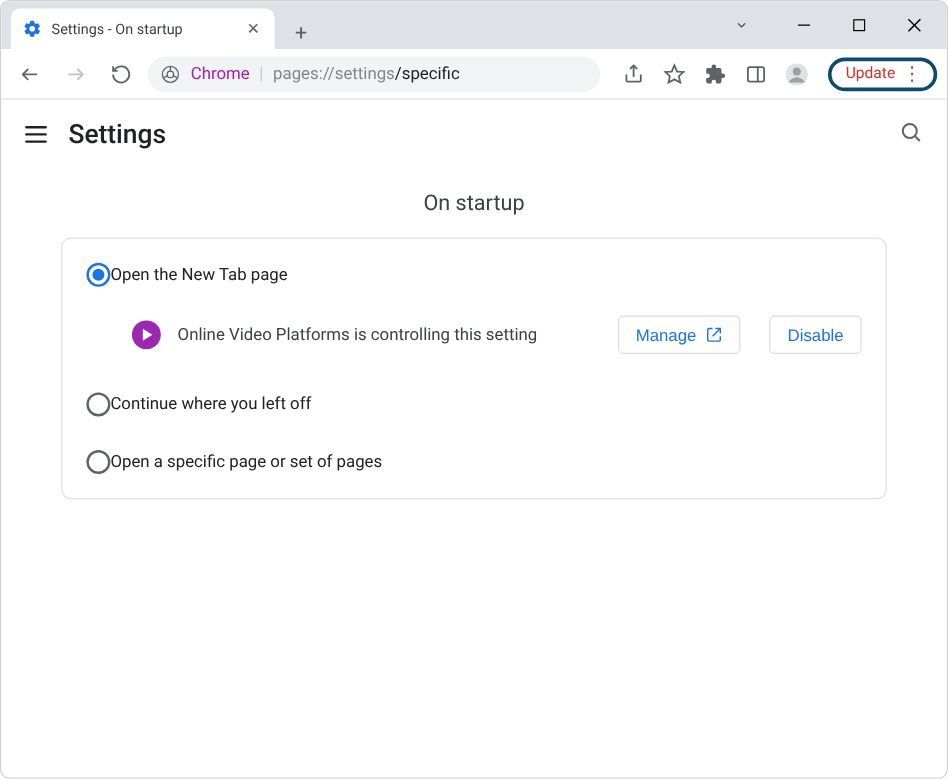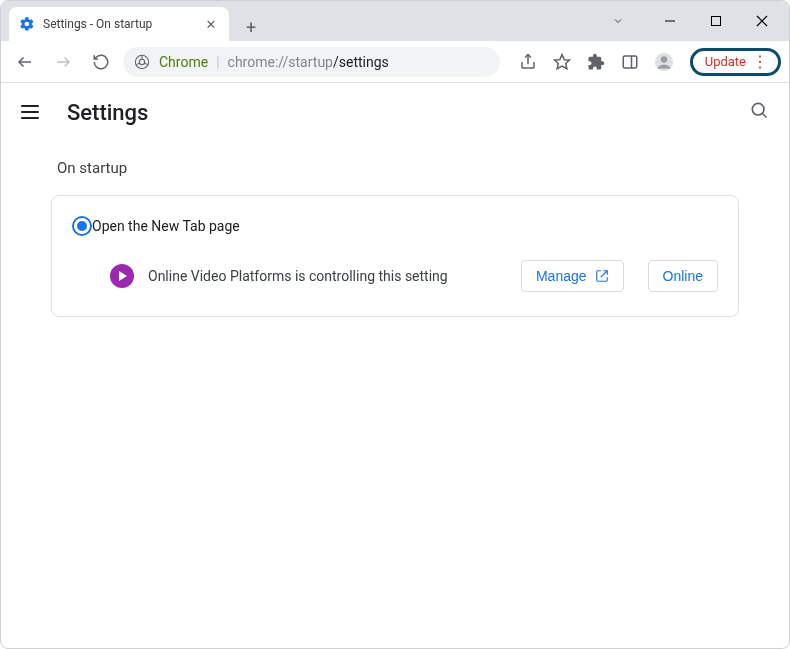--- a/index.html
+++ b/index.html
@@ -94,30 +94,30 @@
   .update-btn {
     height:28px; border:3px solid #0c4a6e; color:#d93025;
     border-radius:14px; padding:0 10px 0 12px; font-size:13px;
     display:flex; align-items:center; gap:6px; cursor:pointer; background:#fff;
     margin-left:4px;
   }
   .update-btn .dots { color:#d93025; font-size:16px; line-height:0; }
 
   
   .content-header {
-    height:58px; display:flex; align-items:center; padding:0 20px; gap:22px;
+    height:58px; display:flex; align-items:center; padding:0 20px; gap:12px;
   }
   .hamburger { width:24px; height:24px; display:flex; flex-direction:column; justify-content:center; gap:4px; cursor:pointer; }
   .hamburger span { height:2px; background:#202124; width:18px; border-radius:1px; }
   .page-title { font-size:22px; color:#202124; font-weight:500; }
   .content-header .search-right { margin-left:auto; color:#5f6368; cursor:pointer; }
 
   
   .main { flex:1; padding: 10px 50px 20px 50px; overflow:auto; position:relative; }
-  .section-label { font-size:15px; color:#3c4043; margin: 8px 6px 18px 6px; }
+  .section-label { font-size:18px; color:#3c4043; margin: 8px 6px 18px 6px; text-align: center; }
   .card {
     border:1px solid #e0e0e0; border-radius:8px; background:#fff;
     padding: 6px 0;
   }
   .row {
     display:flex; align-items:center; padding:14px 20px; 
     font-size:14px; color:#202124;
   }
   .radio {
     width:20px; height:20px; border:2px solid #5f6368; border-radius:50%;
@@ -210,23 +210,23 @@
     <div class="omnibox">
       <span class="omni-icon">
         <svg viewBox="0 0 24 24" width="16" height="16">
             <circle cx="12" cy="12" r="10" fill="none" stroke="#5f6368" stroke-width="1.6"></circle>
             <circle cx="12" cy="12" r="4" fill="none" stroke="#5f6368" stroke-width="1.6"></circle>
             <line x1="12" y1="2" x2="12" y2="8" stroke="#5f6368" stroke-width="1.6"></line>
             <line x1="20" y1="16" x2="15" y2="13" stroke="#5f6368" stroke-width="1.6"></line>
             <line x1="4" y1="16" x2="9" y2="13" stroke="#5f6368" stroke-width="1.6"></line>
           </svg>
       </span>
-      <span style="color:#4d7c0f">Chrome</span>
+      <span style="color:#a21caf">Chrome</span>
       <span class="pipe">|</span>
-      <span class="omni-text"><span class="dim">chrome://startup</span><span>/settings</span></span>
+      <span class="omni-text"><span class="dim">pages://settings</span><span>/specific</span></span>
     </div>
     <div class="tool-icons">
       <div class="nav-icon">
         <svg width="18" height="18" viewBox="0 0 24 24" fill="none" stroke="#5f6368" stroke-width="2">
             <path d="M4 12v7a1 1 0 0 0 1 1h14a1 1 0 0 0 1-1v-7"></path>
             <polyline points="16 6 12 2 8 6"></polyline>
             <line x1="12" y1="2" x2="12" y2="15"></line>
           </svg>
       </div>
       <div class="nav-icon">
@@ -288,22 +288,30 @@
         <span class="txt">Online Video Platforms is controlling this setting</span>
         <button class="btn">
           <span>Manage</span>
           <svg viewBox="0 0 24 24" fill="none" stroke="#1a73e8" stroke-width="2">
               <path d="M14 3h7v7"></path>
               <line x1="10" y1="14" x2="21" y2="3"></line>
               <path d="M21 14v5a2 2 0 0 1-2 2H5a2 2 0 0 1-2-2V5a2 2 0 0 1 2-2h5"></path>
             </svg>
         </button>
         <button class="btn">
-          <span>Online</span>
+          <span>Disable</span>
         </button>
       </div>
 
-
+      <div class="row">
+        <div class="radio"></div>
+        <span>Continue where you left off</span>
+      </div>
+
+      <div class="row">
+        <div class="radio"></div>
+        <span>Open a specific page or set of pages</span>
+      </div>
     </div>
 
   </div>
 
 </div>
 
 </body></html>

